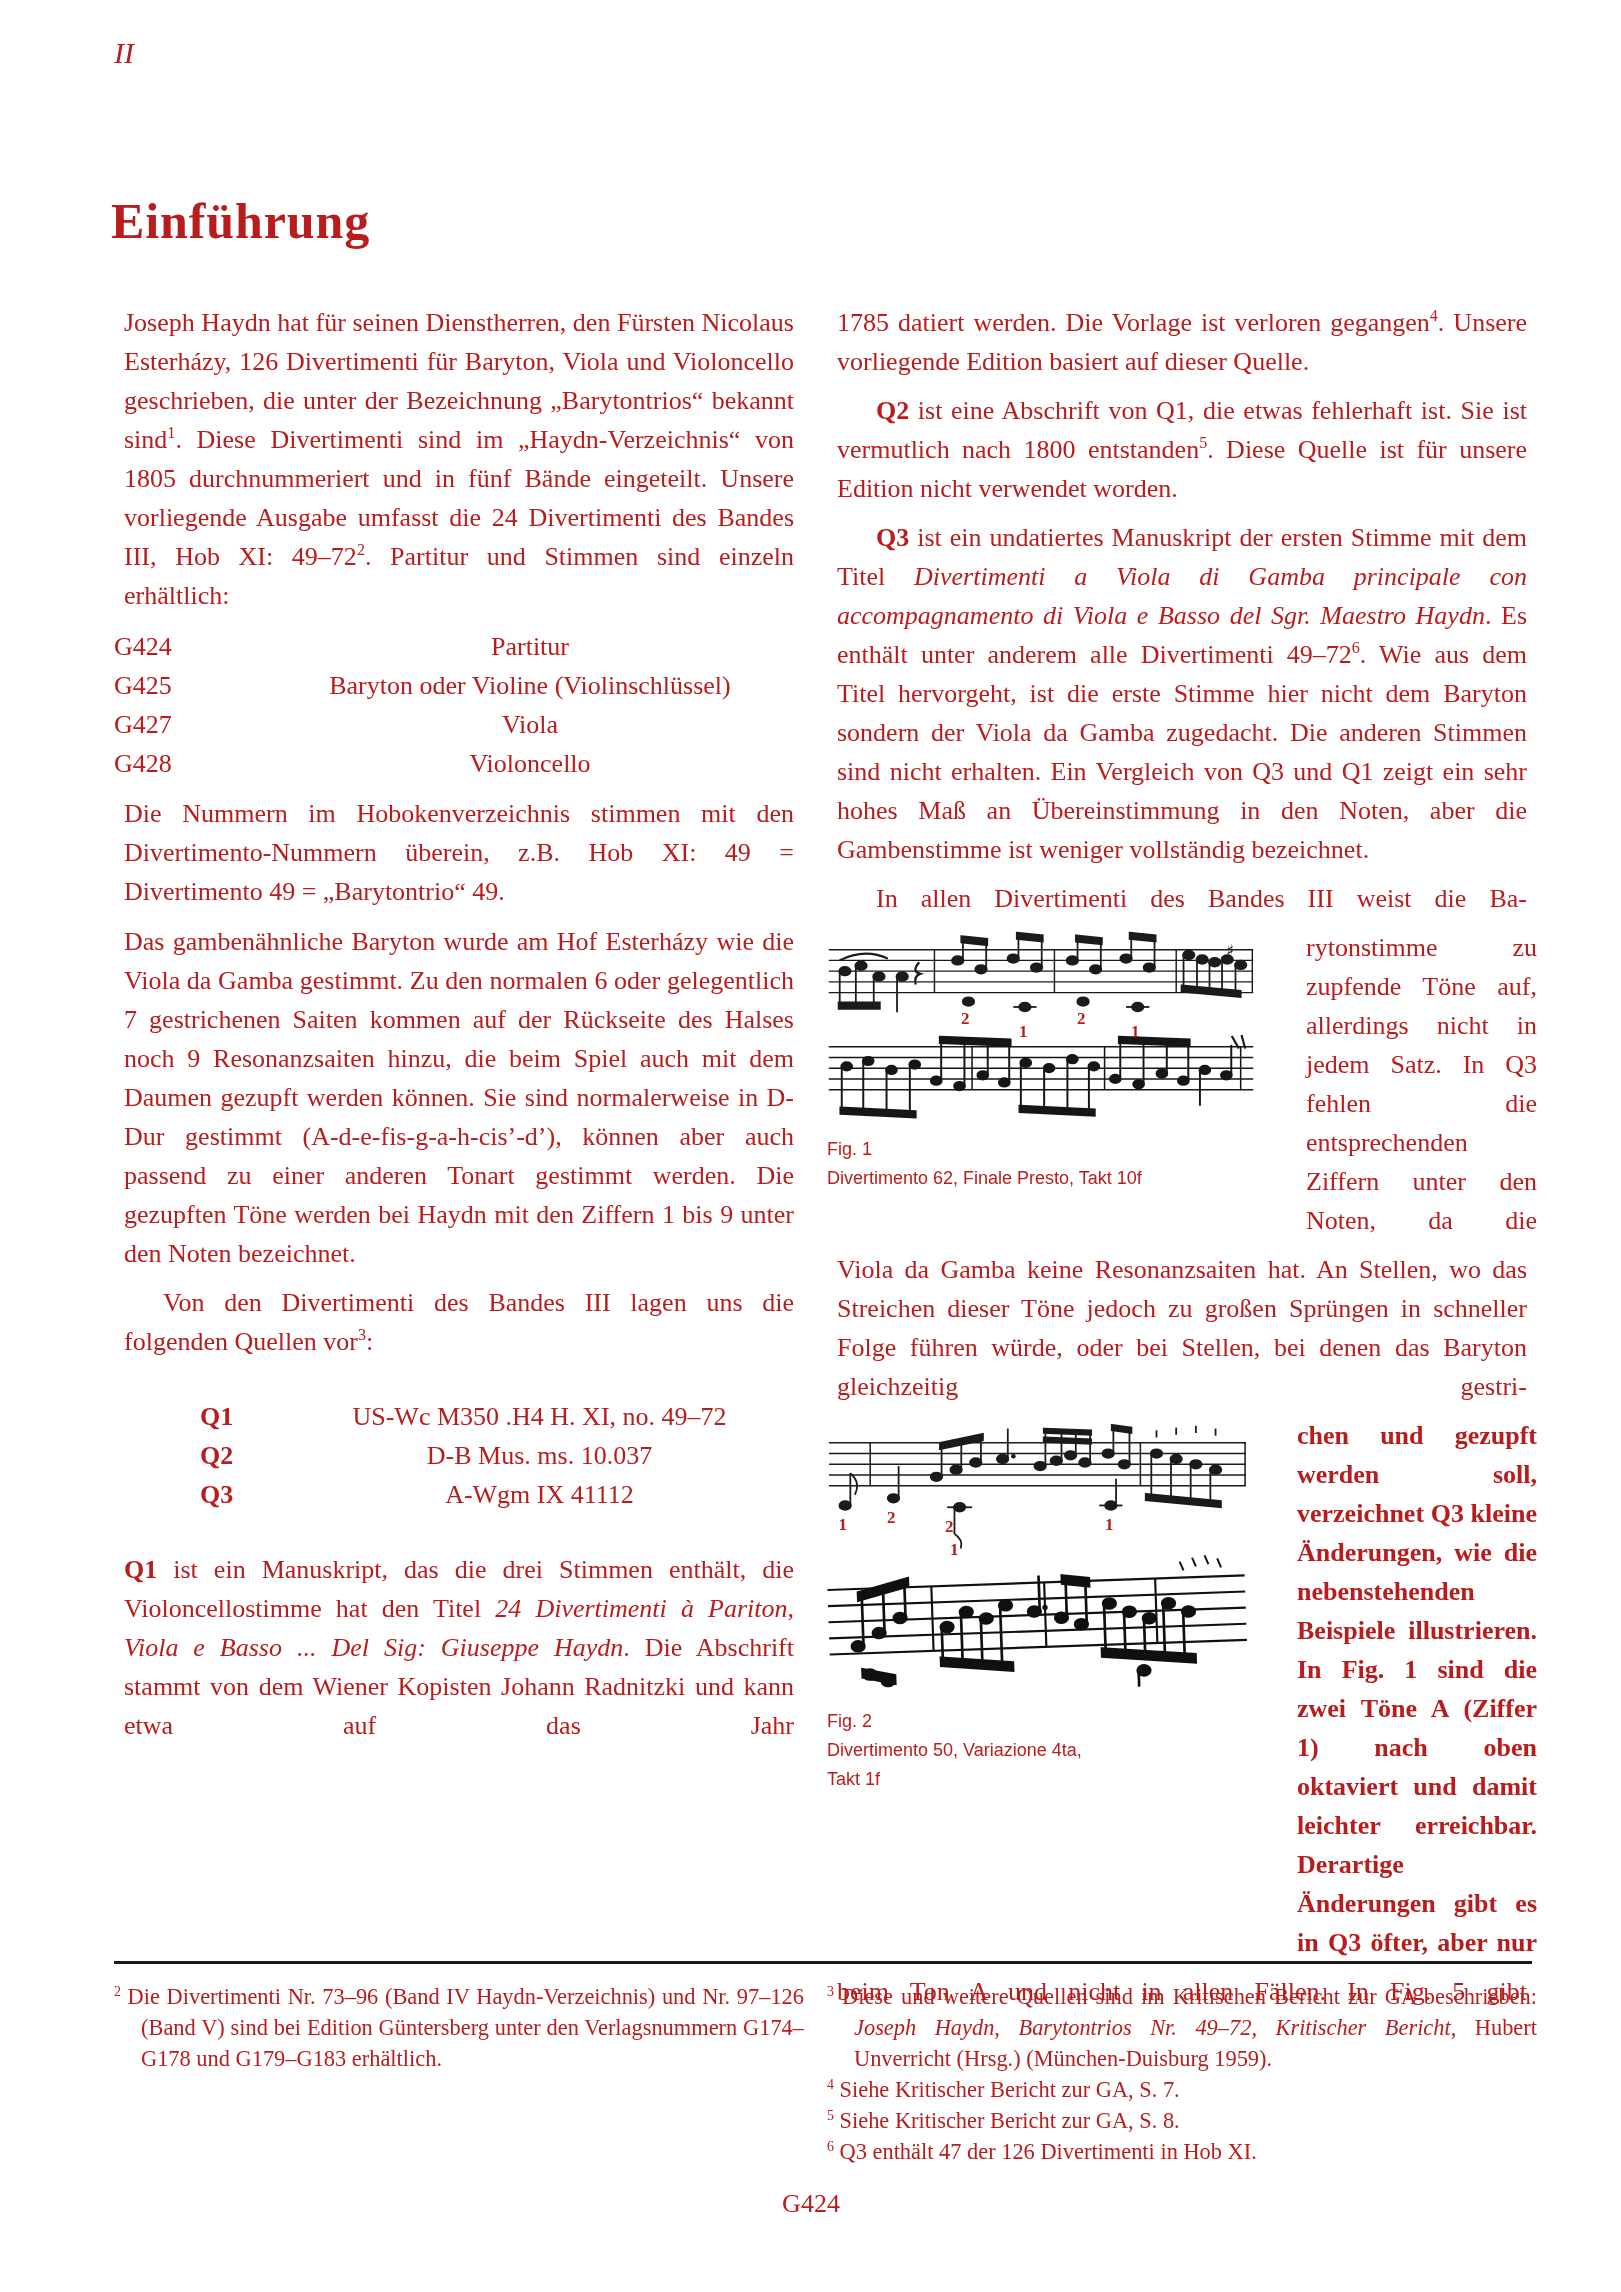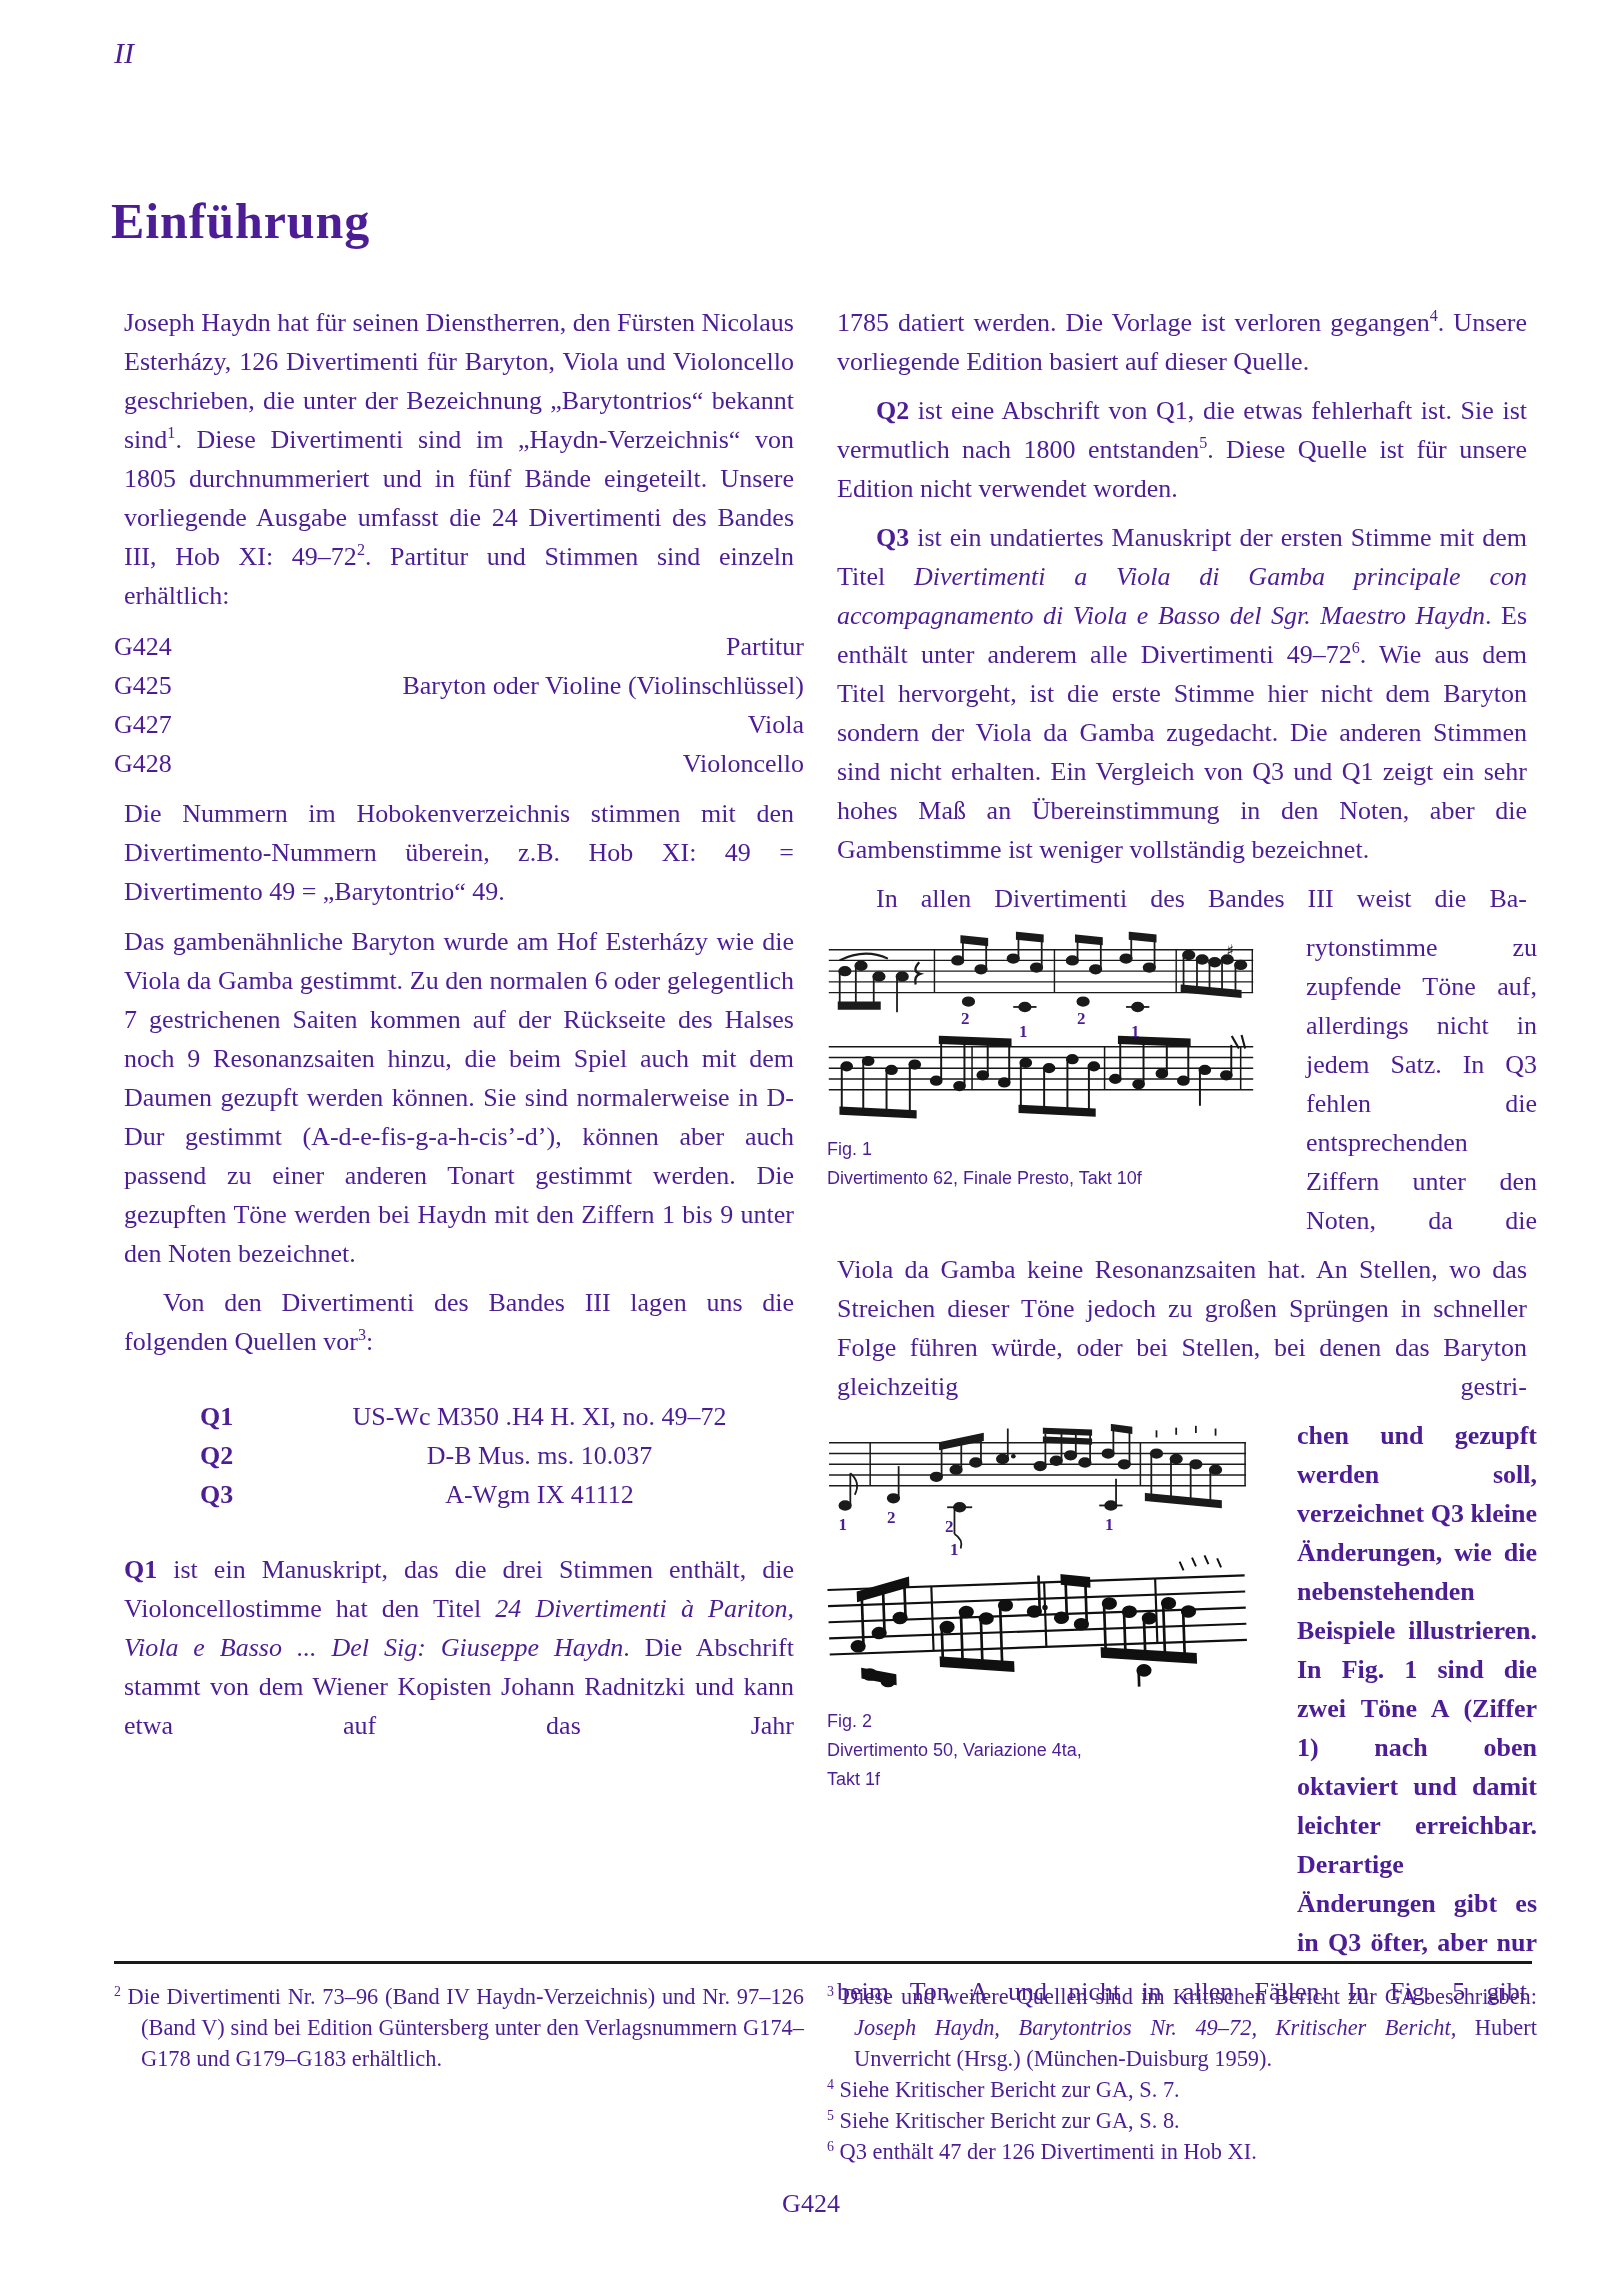--- a/index.html
+++ b/index.html
@@ -1,33 +1,33 @@
 <!DOCTYPE html>
 <html lang="de" style="font-size:14.3px"><head>
 <meta charset="utf-8">
 <style>
   html,body{margin:0;padding:0;background:#ffffff;}
   .page{position:relative;width:1622px;height:2293px;background:#ffffff;
-        font-family:"Liberation Serif",serif;color:#4c1d95;overflow:hidden;}
+        font-family:"Liberation Serif",serif;color:#b91c1c;overflow:hidden;}
   .folio{position:absolute;left:114px;top:36px;font-size:30px;font-style:italic;}
   .title{position:absolute;left:111px;top:192px;margin:0;font-size:50px;font-weight:bold;letter-spacing:0.9px;}
   .columns{position:absolute;left:114px;top:293px;width:1423px;display:flex;}
   .col{font-size:26px;line-height:39px;text-align:justify;}
   .col-left{width:690px;margin-right:23px;flex:none;}
   .col-right{width:710px;flex:none;}
   p{margin:10px;}
   .indent{text-indent:39px;}
   .forcejust{text-align-last:justify;}
   .it{font-style:italic;}
   .bd{font-weight:bold;}
   sup{font-size:0.62em;line-height:0;vertical-align:super;}
   .catalog{margin:11.6px 0;}
   .cat-row{display:flex;}
   .cat-code{width:142px;flex:none;}
-  .cat-label{flex:1;text-align:right;}
+  .cat-label{flex:1;text-align:center;}
   .sources{margin:36px 0;padding-left:86px;}
   .src-row{display:flex;}
   .src-code{width:75px;flex:none;font-weight:bold;}
   .src-label{flex:1;text-align:center;}
   .figrow{display:flex;margin-top:5.4px;}
   .figblock{position:relative;width:432px;margin-right:47px;flex:none;}
   .figblock-2{position:relative;width:421px;margin-right:49px;flex:none;}
   .wraptext{width:232px;}
   .wraptext-2{width:240px;font-weight:bold;}
   .ms{display:block;}

